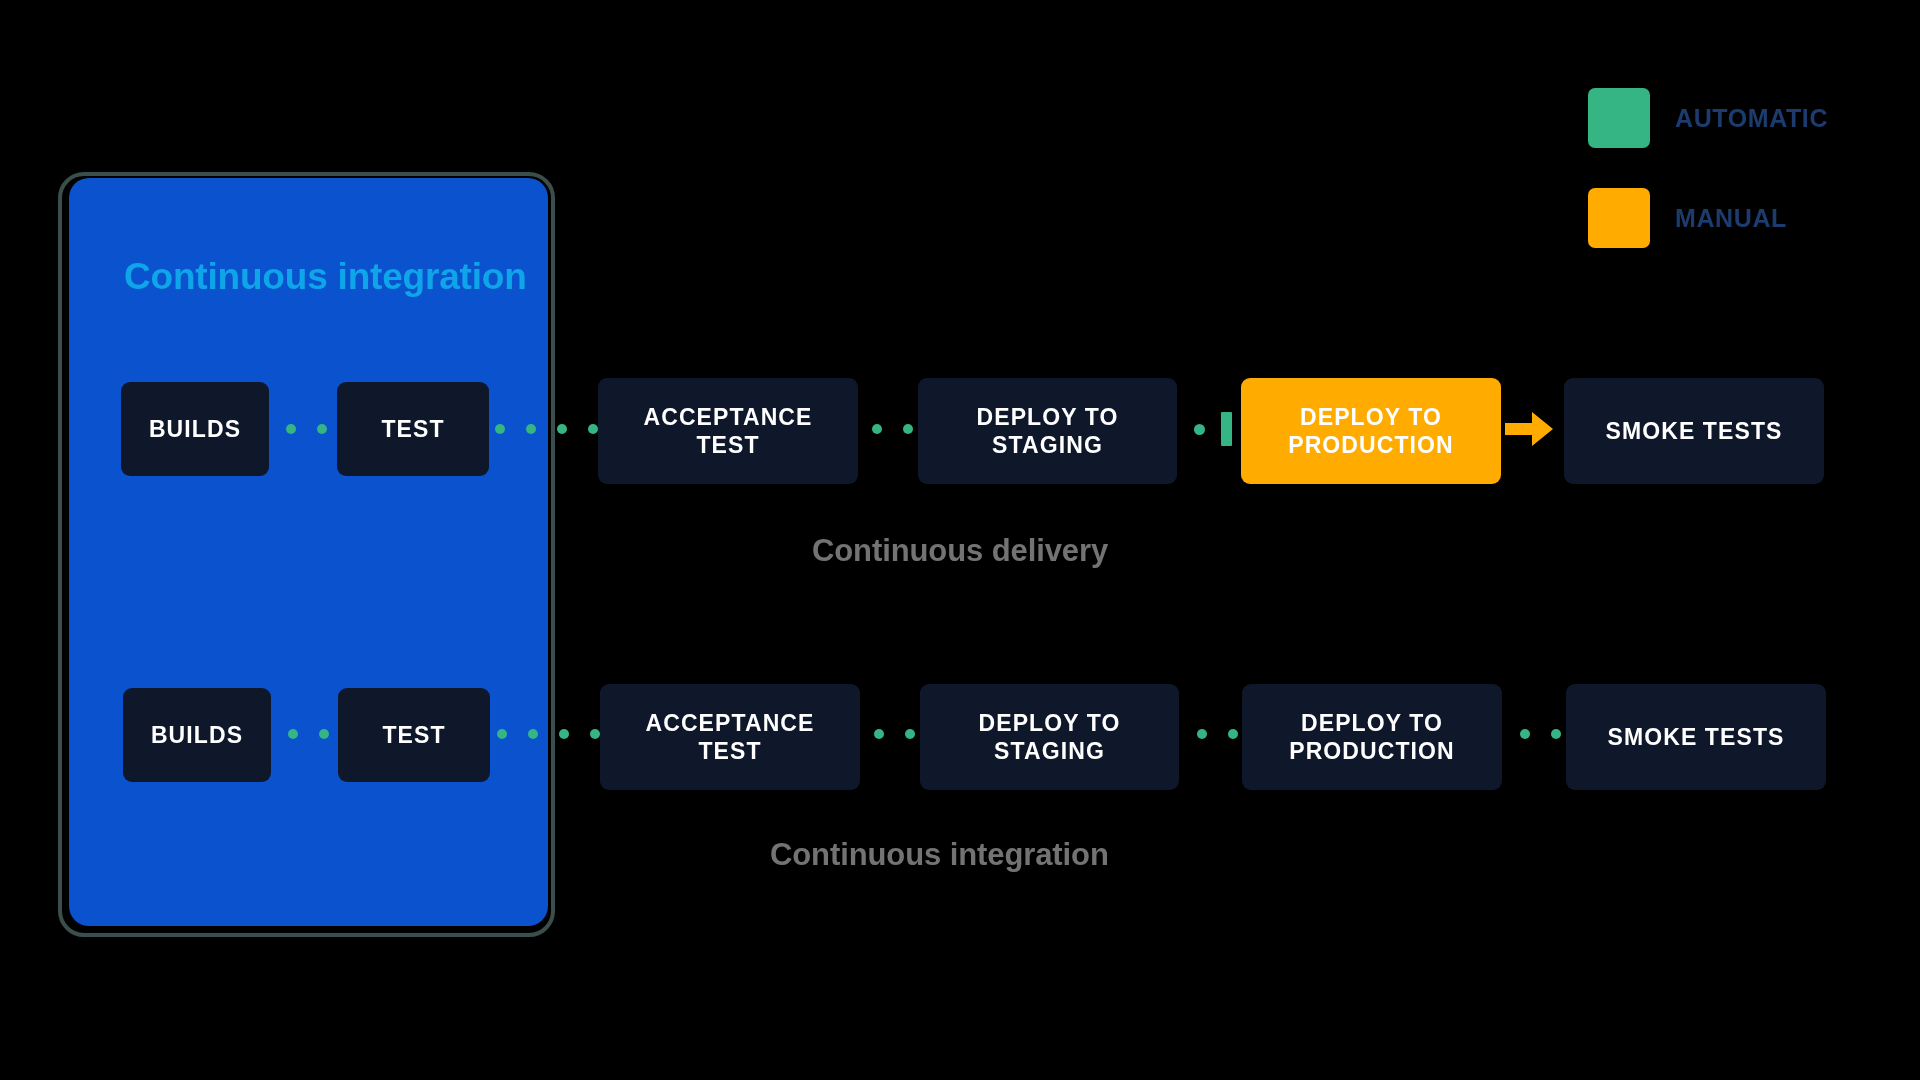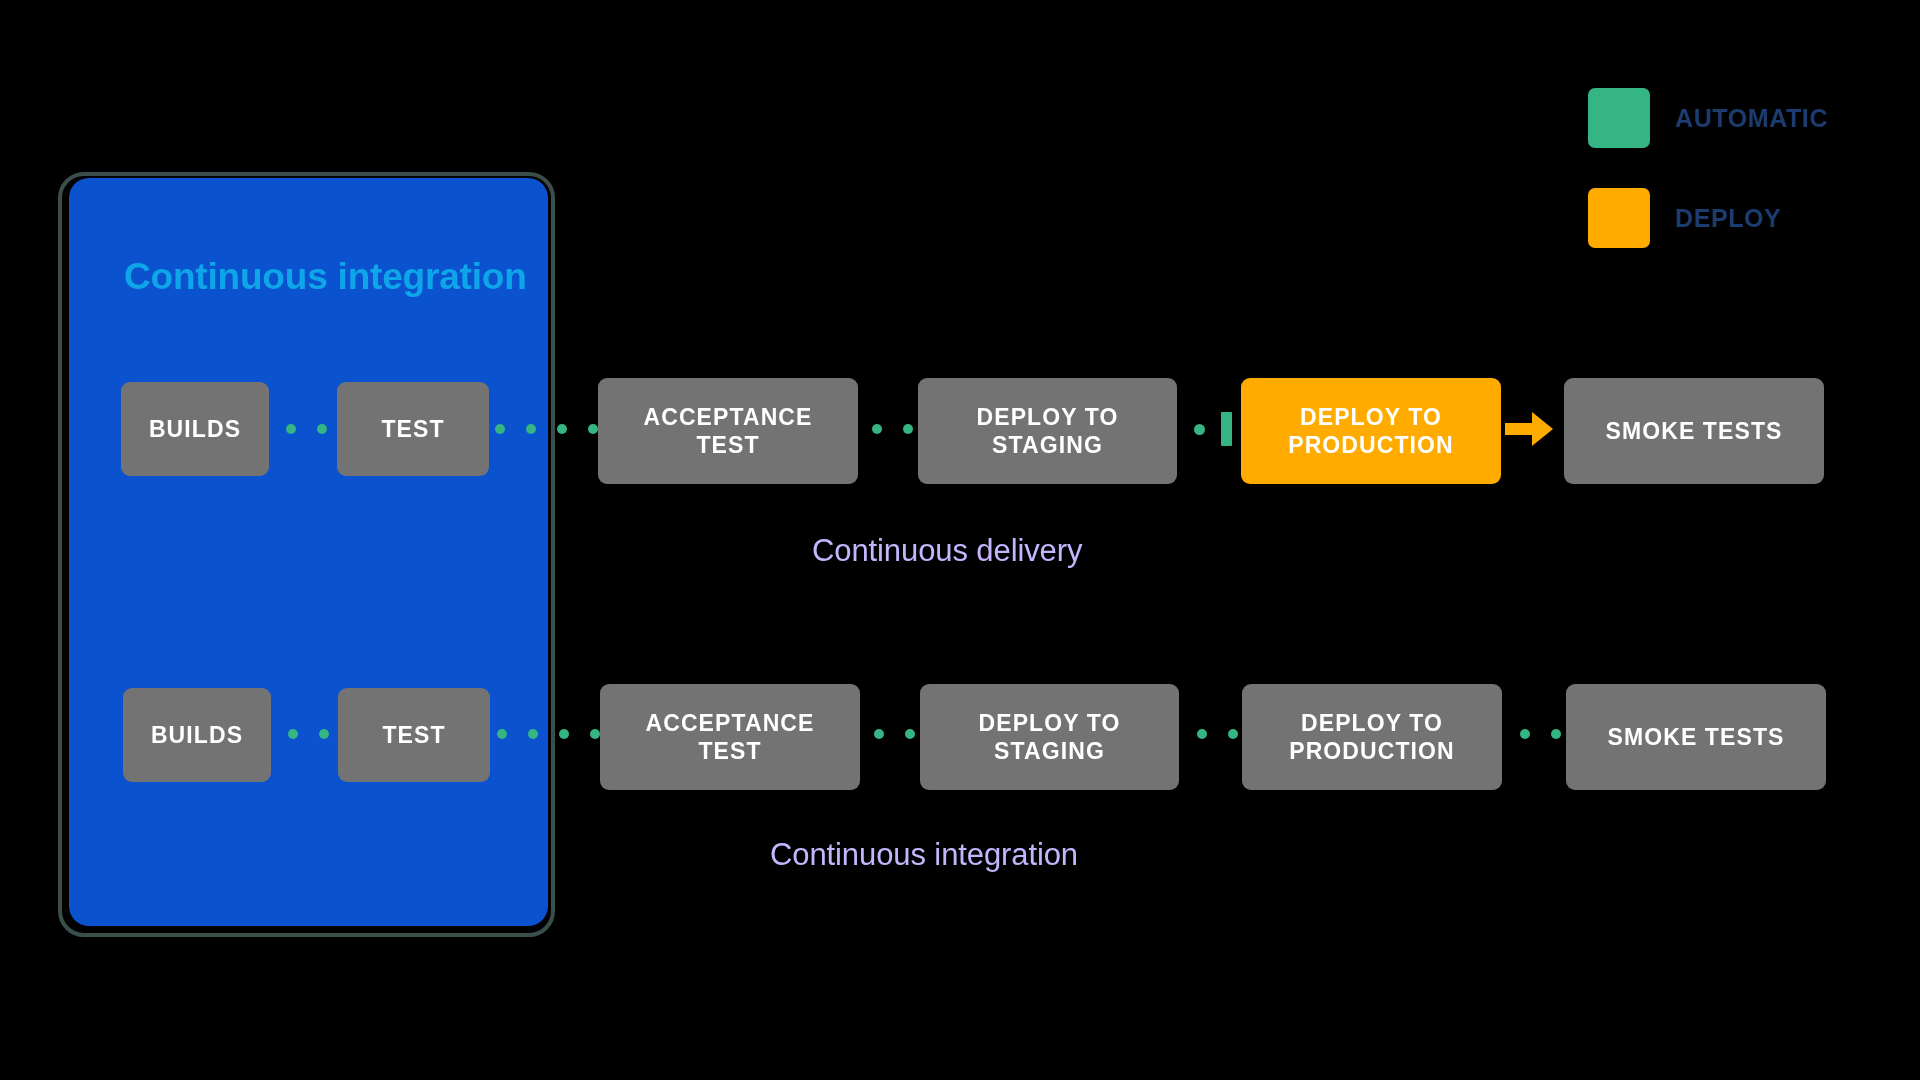--- a/index.html
+++ b/index.html
@@ -81,21 +81,21 @@
     color: #0ea5e9;
     font-size: 37px;
     font-weight: bold;
     letter-spacing: -0.2px;
     white-space: nowrap;
   }
 
   
   .stage {
     position: absolute;
-    background: #737373;
+    background: #0f172a;
     border-radius: 9px;
     color: #ffffff;
     font-size: 23px;
     font-weight: bold;
     letter-spacing: 1.1px;
     display: flex;
     align-items: center;
     justify-content: center;
     text-align: center;
     line-height: 1.22;
@@ -145,40 +145,40 @@
   .block-arrow {
     position: absolute;
     width: 48px;
     height: 34px;
   }
   .block-arrow svg { display: block; }
 
   
   .flow-caption {
     position: absolute;
-    color: #c4b5fd;
+    color: #737373;
     font-size: 31px;
-    font-weight: normal;
+    font-weight: bold;
     letter-spacing: -0.1px;
     white-space: nowrap;
   }
 </style>
 </head>
 <body>
 
 <div id="canvas">
 
   <div class="legend">
     <div class="legend-row">
       <span class="legend-swatch automatic"></span>
       <span class="legend-label">AUTOMATIC</span>
     </div>
     <div class="legend-row">
       <span class="legend-swatch manual"></span>
-      <span class="legend-label">DEPLOY</span>
+      <span class="legend-label">MANUAL</span>
     </div>
   </div>
 
   <div class="ci-panel-outline"></div>
   <div class="ci-panel"></div>
   <div class="ci-title">Continuous integration</div>
 
   <div class="dots" style="left:286px; top:424px;">
     <i></i>
     <i></i>

